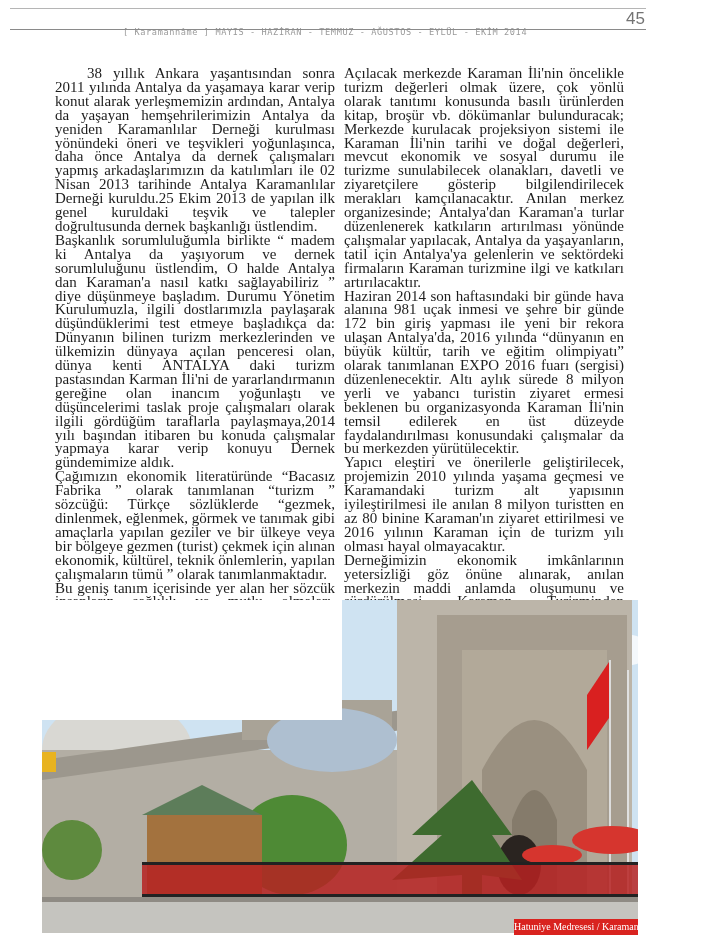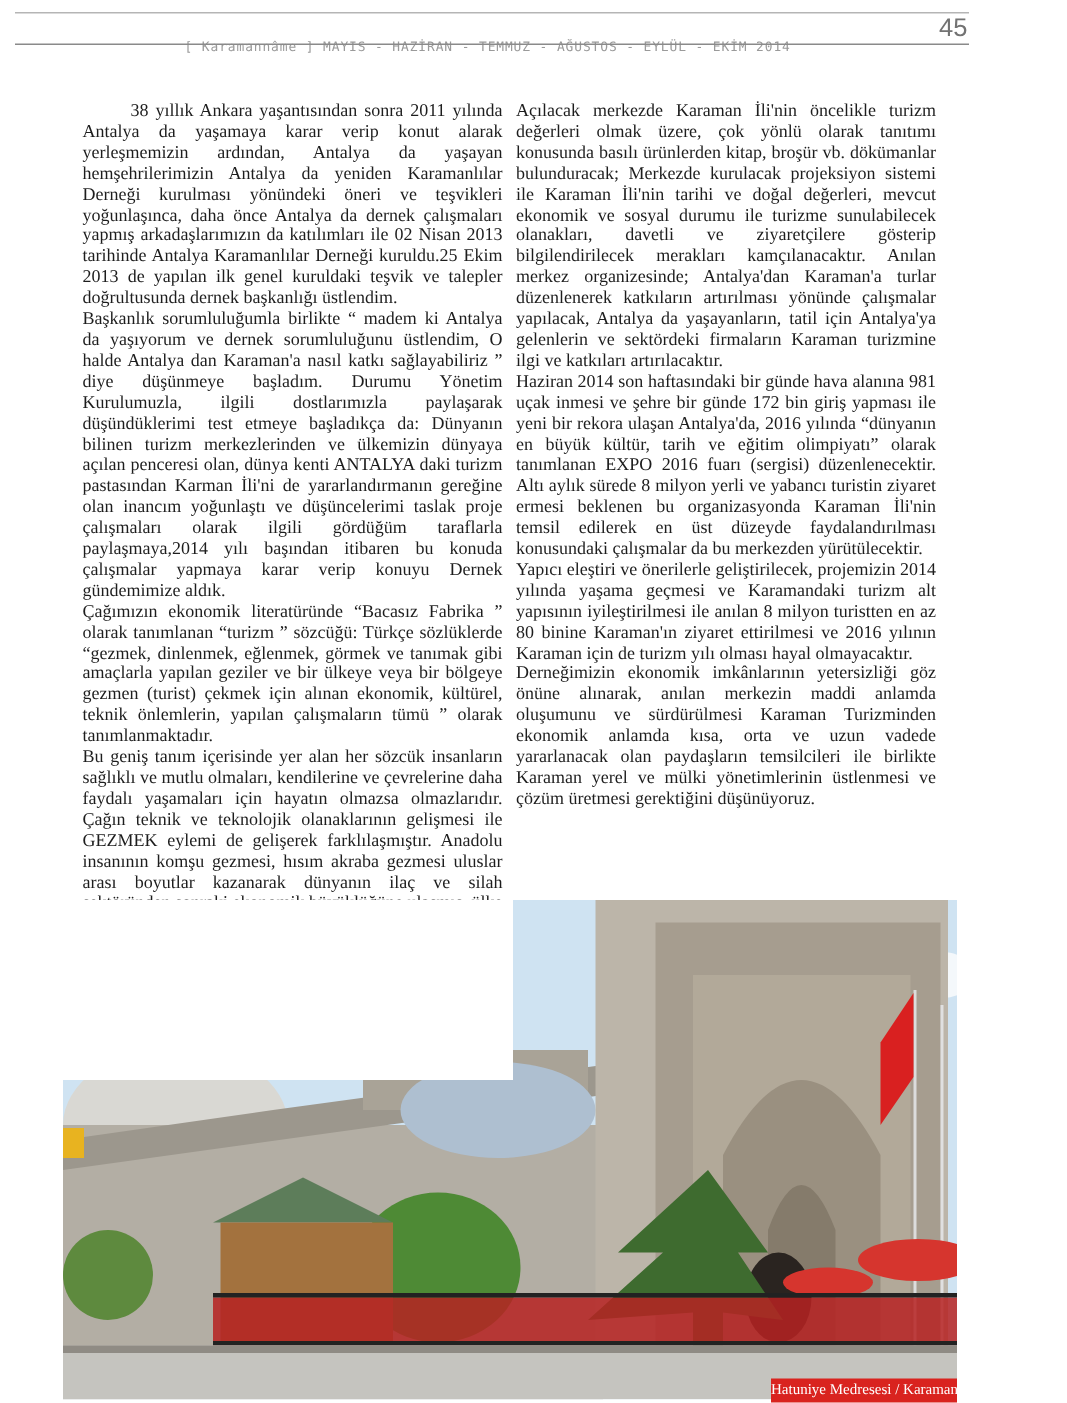--- a/index.html
+++ b/index.html
@@ -5,21 +5,21 @@
   html, body { margin: 0; padding: 0; }
   body { width: 711px; height: 935px; background: #ffffff; position: relative; overflow: hidden;
          font-family: "Liberation Serif", "DejaVu Serif", serif; color: #222; }
   .header { position: absolute; left: 10px; top: 0; width: 636px; height: 30px; }
   .header .rule-top { position: absolute; left: 0; top: 8px; width: 636px; height: 1px; background: #b5b5b5; }
   .header .rule-bottom { position: absolute; left: 0; top: 29px; width: 636px; height: 1px; background: #8a8a8a; }
   .header .running { position: absolute; left: 92px; top: 27px; font-family: "DejaVu Sans Mono", monospace;
          font-size: 8.6px; letter-spacing: 0.6px; color: #9a9a9a; white-space: nowrap; margin-left: 21px; }
   .header .page-no { position: absolute; right: 1px; top: 9px; font-family: "Liberation Sans", sans-serif;
          font-size: 17px; color: #737373; }
-  .col { position: absolute; font-size: 12px; line-height: 13.9px; text-align: justify; color: #1d1d1d; font-family: Liberation Serif, serif; }
+  .col { position: absolute; font-size: 15px; line-height: 13.9px; text-align: justify; color: #1d1d1d; font-family: Liberation Serif, serif; }
   .col p { margin: 0; }
   .col-left { left: 55px; top: 67px; width: 280px; }
   .col-right { left: 344px; top: 67px; width: 280px; }
   .indent { text-indent: 32px; }
   .photo { position: absolute; left: 42px; top: 600px; width: 596px; height: 333px; overflow: hidden; }
   .photo svg { display: block; }
   .caption { position: absolute; left: 514px; top: 919px; width: 124px; height: 16px; background: #d9231f;
          color: #fff; font-size: 10px; line-height: 16px; text-align: center; white-space: nowrap; }
   .whitemask { position: absolute; background: #fff; }
 </style>
@@ -37,21 +37,21 @@
   <p class="indent">38 yıllık Ankara yaşantısından sonra 2011 yılında Antalya da yaşamaya karar verip konut alarak yerleşmemizin ardından, Antalya da yaşayan hemşehrilerimizin Antalya da yeniden Karamanlılar Derneği kurulması yönündeki öneri ve teşvikleri yoğunlaşınca, daha önce Antalya da dernek çalışmaları yapmış arkadaşlarımızın da katılımları ile 02 Nisan 2013 tarihinde Antalya Karamanlılar Derneği kuruldu.25 Ekim 2013 de yapılan ilk genel kuruldaki teşvik ve talepler doğrultusunda dernek başkanlığı üstlendim.</p>
   <p>Başkanlık sorumluluğumla birlikte “ madem ki Antalya da yaşıyorum ve dernek sorumluluğunu üstlendim, O halde Antalya dan Karaman'a nasıl katkı sağlayabiliriz ” diye düşünmeye başladım. Durumu Yönetim Kurulumuzla, ilgili dostlarımızla paylaşarak düşündüklerimi test etmeye başladıkça da: Dünyanın bilinen turizm merkezlerinden ve ülkemizin dünyaya açılan penceresi olan, dünya kenti ANTALYA daki turizm pastasından Karman İli'ni de yararlandırmanın gereğine olan inancım yoğunlaştı ve düşüncelerimi taslak proje çalışmaları olarak ilgili gördüğüm taraflarla paylaşmaya,2014 yılı başından itibaren bu konuda çalışmalar yapmaya karar verip konuyu Dernek gündemimize aldık.</p>
   <p>Çağımızın ekonomik literatüründe “Bacasız Fabrika ” olarak tanımlanan “turizm ” sözcüğü: Türkçe sözlüklerde “gezmek, dinlenmek, eğlenmek, görmek ve tanımak gibi amaçlarla yapılan geziler ve bir ülkeye veya bir bölgeye gezmen (turist) çekmek için alınan ekonomik, kültürel, teknik önlemlerin, yapılan çalışmaların tümü ” olarak tanımlanmaktadır.</p>
   <p>Bu geniş tanım içerisinde yer alan her sözcük insanların sağlıklı ve mutlu olmaları, kendilerine ve çevrelerine daha faydalı yaşamaları için hayatın olmazsa olmazlarıdır. Çağın teknik ve teknolojik olanaklarının gelişmesi ile GEZMEK eylemi de gelişerek farklılaşmıştır. Anadolu insanının komşu gezmesi, hısım akraba gezmesi uluslar arası boyutlar kazanarak dünyanın ilaç ve silah sektöründen sonraki ekonomik büyüklüğüne ulaşmış, ülke ekonomilerinde “bacasız fabrika ” olarak yerini almıştır.</p>
   <p>Dünyadaki coğrafi konumu ile binlerce yıl öncesinden insanların yaşadığı, onlarca medeniyetin izlerini ve kalıntılarını barındıran ülkemiz, doğal varlıkları ve güzellikleri ile de dünyanın çekim noktalarından olmuştur ancak turizm olgusu anlamında henüz olması gereken değerlere ulaşılamamıştır.</p>
 </div>
 
 <div class="col col-right">
   <p>Açılacak merkezde Karaman İli'nin öncelikle turizm değerleri olmak üzere, çok yönlü olarak tanıtımı konusunda basılı ürünlerden kitap, broşür vb. dökümanlar bulunduracak; Merkezde kurulacak projeksiyon sistemi ile Karaman İli'nin tarihi ve doğal değerleri, mevcut ekonomik ve sosyal durumu ile turizme sunulabilecek olanakları, davetli ve ziyaretçilere gösterip bilgilendirilecek merakları kamçılanacaktır. Anılan merkez organizesinde; Antalya'dan Karaman'a turlar düzenlenerek katkıların artırılması yönünde çalışmalar yapılacak, Antalya da yaşayanların, tatil için Antalya'ya gelenlerin ve sektördeki firmaların Karaman turizmine ilgi ve katkıları artırılacaktır.</p>
   <p>Haziran 2014 son haftasındaki bir günde hava alanına 981 uçak inmesi ve şehre bir günde 172 bin giriş yapması ile yeni bir rekora ulaşan Antalya'da, 2016 yılında “dünyanın en büyük kültür, tarih ve eğitim olimpiyatı” olarak tanımlanan EXPO 2016 fuarı (sergisi) düzenlenecektir. Altı aylık sürede 8 milyon yerli ve yabancı turistin ziyaret ermesi beklenen bu organizasyonda Karaman İli'nin temsil edilerek en üst düzeyde faydalandırılması konusundaki çalışmalar da bu merkezden yürütülecektir.</p>
-  <p>Yapıcı eleştiri ve önerilerle geliştirilecek, projemizin 2014 yılında yaşama geçmesi ve Karamandaki turizm alt yapısının iyileştirilmesi ile anılan 8 milyon turistten en az 80 binine Karaman'ın ziyaret ettirilmesi ve 2016 yılının Karaman için de turizm yılı olması hayal olmayacaktır.</p>
+  <p>Yapıcı eleştiri ve önerilerle geliştirilecek, projemizin 2010 yılında yaşama geçmesi ve Karamandaki turizm alt yapısının iyileştirilmesi ile anılan 8 milyon turistten en az 80 binine Karaman'ın ziyaret ettirilmesi ve 2016 yılının Karaman için de turizm yılı olması hayal olmayacaktır.</p>
   <p>Derneğimizin ekonomik imkânlarının yetersizliği göz önüne alınarak, anılan merkezin maddi anlamda oluşumunu ve sürdürülmesi Karaman Turizminden ekonomik anlamda kısa, orta ve uzun vadede yararlanacak olan paydaşların temsilcileri ile birlikte Karaman yerel ve mülki yönetimlerinin üstlenmesi ve çözüm üretmesi gerektiğini düşünüyoruz.</p>
 </div>
 
 <div class="photo">
   <svg width="596" height="333" viewBox="0 0 596 333" xmlns="http://www.w3.org/2000/svg">
 
     <rect x="0" y="0" width="596" height="333" fill="#cfe3f2"></rect>
     <ellipse cx="580" cy="50" rx="30" ry="16" fill="#f4f8fb"></ellipse>
 
     <ellipse cx="75" cy="150" rx="75" ry="52" fill="#d9d8d3"></ellipse>

